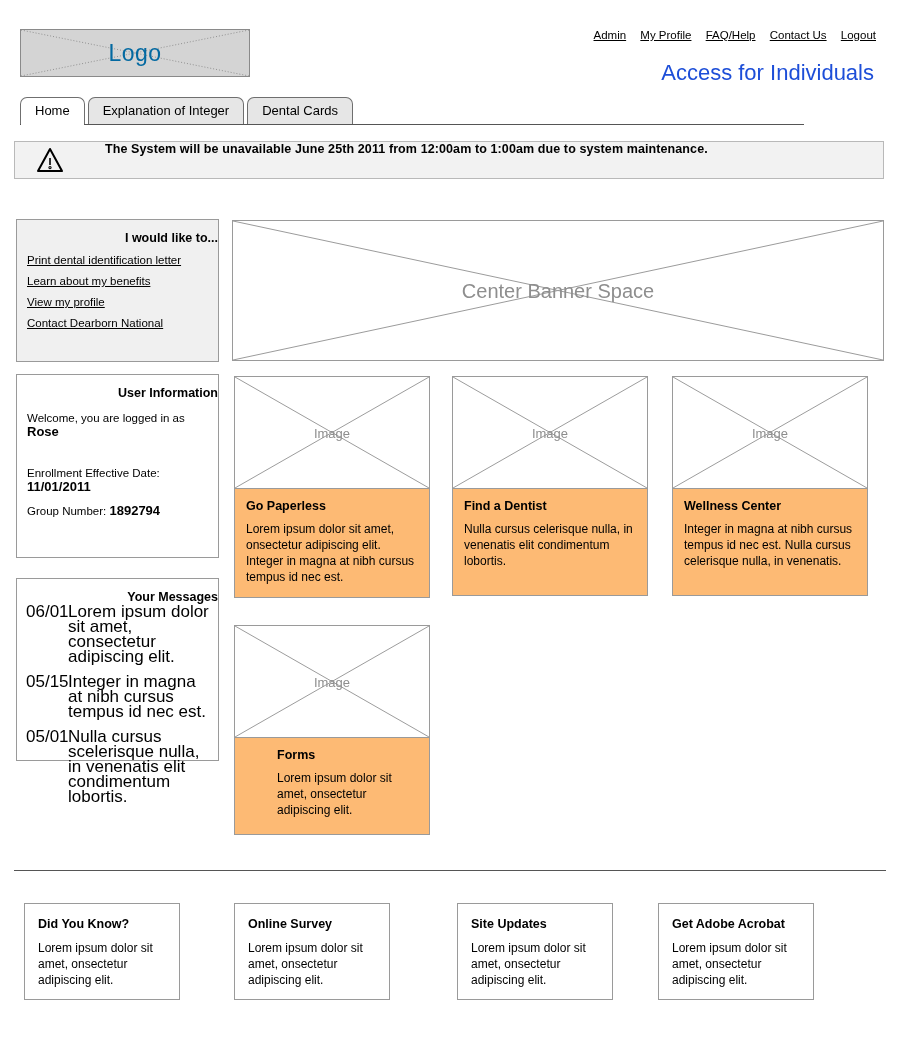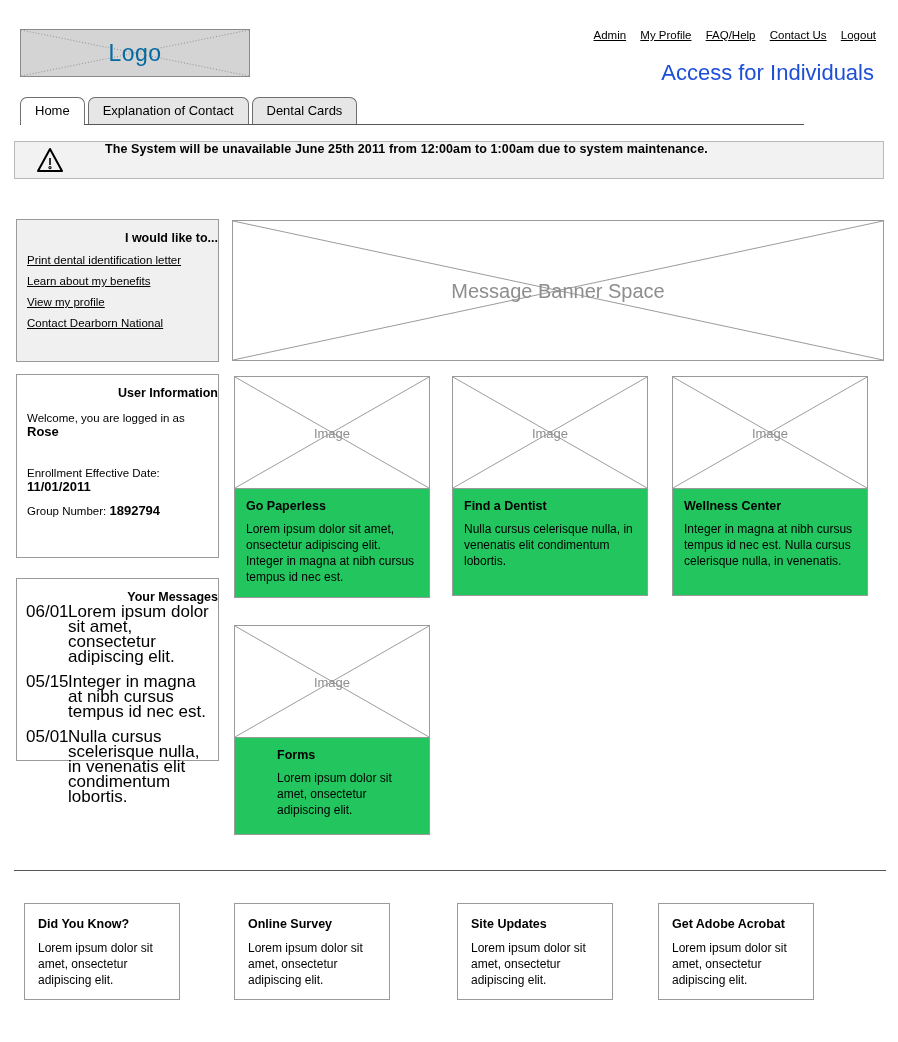--- a/index.html
+++ b/index.html
@@ -135,21 +135,21 @@
   #banner .label { font-size: 20px; }
 
   
   .card { position: absolute; width: 196px; }
   .card .card-img { height: 113px; }
   .card .card-img .label { font-size: 13px; }
   .card .card-body {
     border: 1px solid #9a9a9a;
     border-top: none;
     padding: 10px 11px 12px 11px;
-    background: #22c55e;
+    background: #fdba74;
   }
   .card .card-title { font-weight: bold; font-size: 12.5px; margin-bottom: 8px; }
   .card .card-text { font-size: 12px; line-height: 16px; }
 
   #card-0 { left: 234px; top: 376px; }
   #card-1 { left: 452px; top: 376px; }
   #card-2 { left: 672px; top: 376px; }
   #card-3 { left: 234px; top: 625px; }
   #card-0 .card-body, #card-1 .card-body, #card-2 .card-body { min-height: 107px; }
   #card-3 .card-body { min-height: 97px; padding-left: 42px; }
@@ -191,21 +191,21 @@
     <a>Logout</a>
   </div>
 
   <div class="site-title">Access for Individuals</div>
 </div>
 
 <div class="tabbar">
   <div class="tabrule"></div>
   <div class="tabstrip">
     <div class="tab active">Home</div>
-    <div class="tab">Explanation of Contact</div>
+    <div class="tab">Explanation of Integer</div>
     <div class="tab">Dental Cards</div>
   </div>
 </div>
 
 <div class="alert">
   <span class="warn-icon">
     <svg width="28" height="26" viewBox="0 0 28 26">
       <path d="M14 2 L26 24 L2 24 Z" fill="none" stroke="#000" stroke-width="2" stroke-linejoin="round"></path>
       <line x1="14" y1="11" x2="14" y2="18" stroke="#000" stroke-width="1.6"></line>
       <circle cx="14" cy="20.6" r="1.1" fill="none" stroke="#000" stroke-width="1.1"></circle>
@@ -254,21 +254,21 @@
     <span class="date">05/01</span>
     <span class="body">Nulla cursus scelerisque nulla, in venenatis elit condimentum lobortis.</span>
   </div>
 </div>
 
 <div class="ph" id="banner">
   <svg class="xline" style="position:absolute;left:0;top:0;width:100%;height:100%" viewBox="0 0 652 141" preserveAspectRatio="none">
     <line x1="0" y1="0" x2="652" y2="141" stroke="#9a9a9a" stroke-width="1"></line>
     <line x1="652" y1="0" x2="0" y2="141" stroke="#9a9a9a" stroke-width="1"></line>
   </svg>
-  <div class="label">Message Banner Space</div>
+  <div class="label">Center Banner Space</div>
 </div>
 
 <div class="card" id="card-0">
   <div class="ph card-img">
     <svg style="position:absolute;left:0;top:0;width:100%;height:100%" viewBox="0 0 196 113" preserveAspectRatio="none">
       <line x1="0" y1="0" x2="196" y2="113" stroke="#9a9a9a" stroke-width="1"></line>
       <line x1="196" y1="0" x2="0" y2="113" stroke="#9a9a9a" stroke-width="1"></line>
     </svg>
     <div class="label">Image</div>
   </div>

